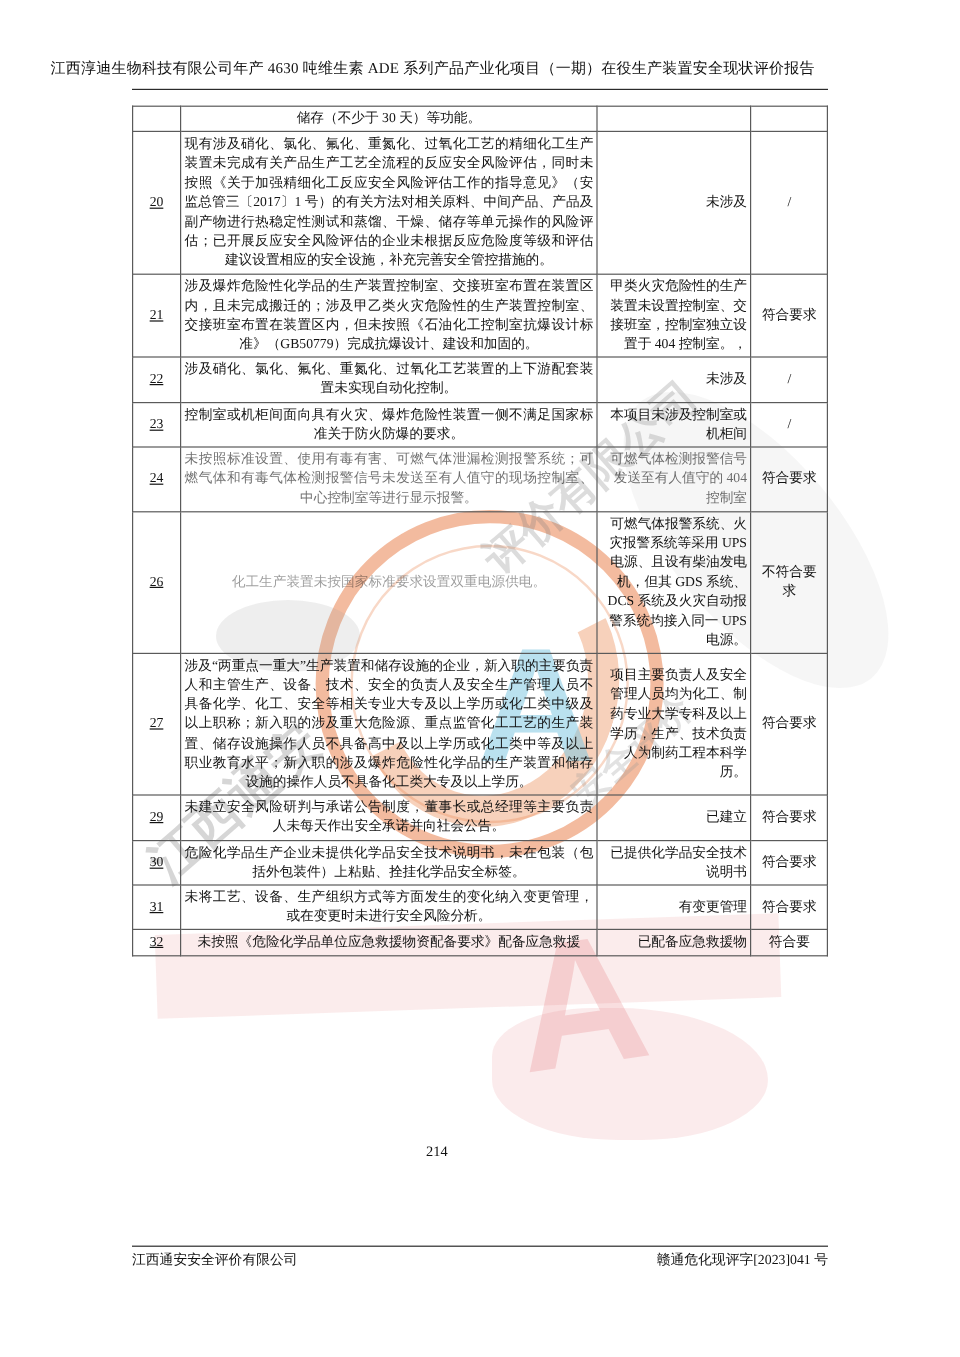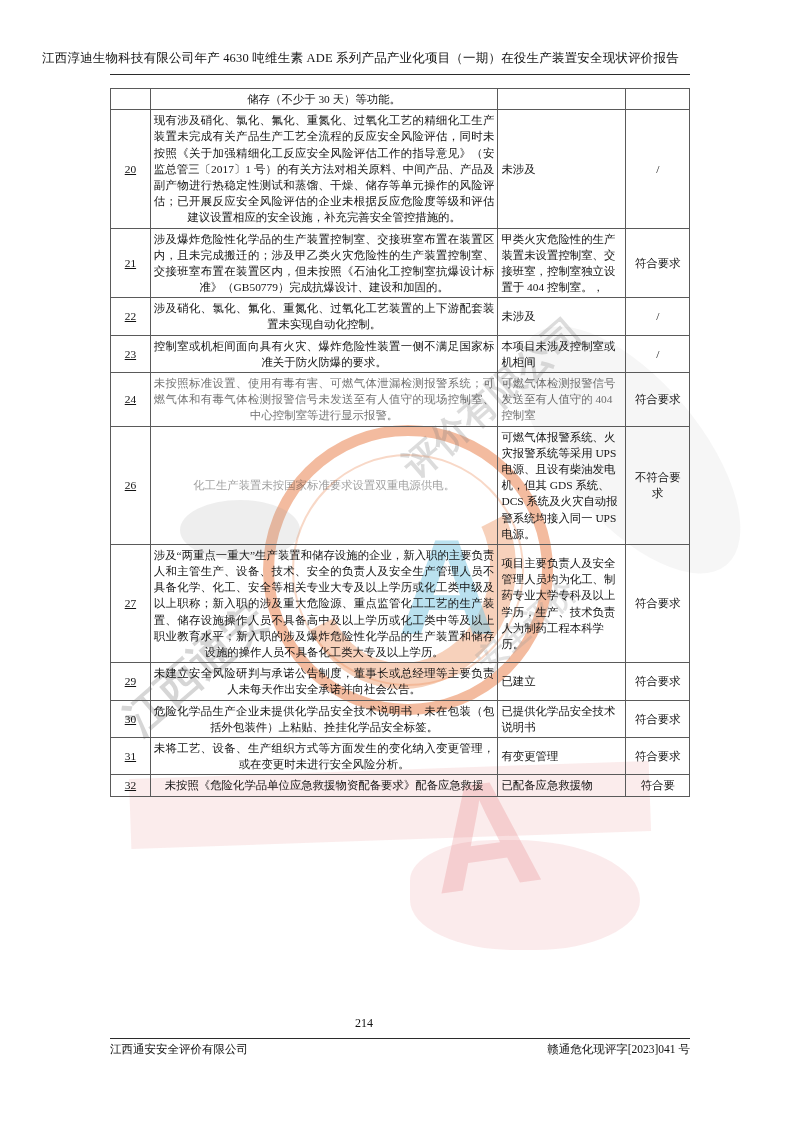--- a/index.html
+++ b/index.html
@@ -195,21 +195,21 @@
     text-align-last: center;
     padding-left: 5px;
     padding-right: 5px;
   }
   td.c-item.just {
     text-align: justify;
     text-align-last: center;
   }
   td.c-mid {
     width: 112px;
-    text-align: left;
+    text-align: right;
     padding-left: 3px;
     padding-right: 3px;
   }
   td.c-res {
     width: 52px;
     text-align: center;
     padding-left: 2px;
     padding-right: 2px;
   }
   .obscured { opacity: 0.42; }
@@ -217,21 +217,21 @@
 
   
   td.top-row {
     text-align: center;
   }
 
   
   .page-num {
     position: absolute;
     left: 0;
-    top: 1016px;
+    top: 952px;
     width: 728px;
     text-align: center;
     font-size: 12px;
     color: #111;
     z-index: 5;
   }
   .footer-rule {
     position: absolute;
     left: 110px;
     top: 1038px;

